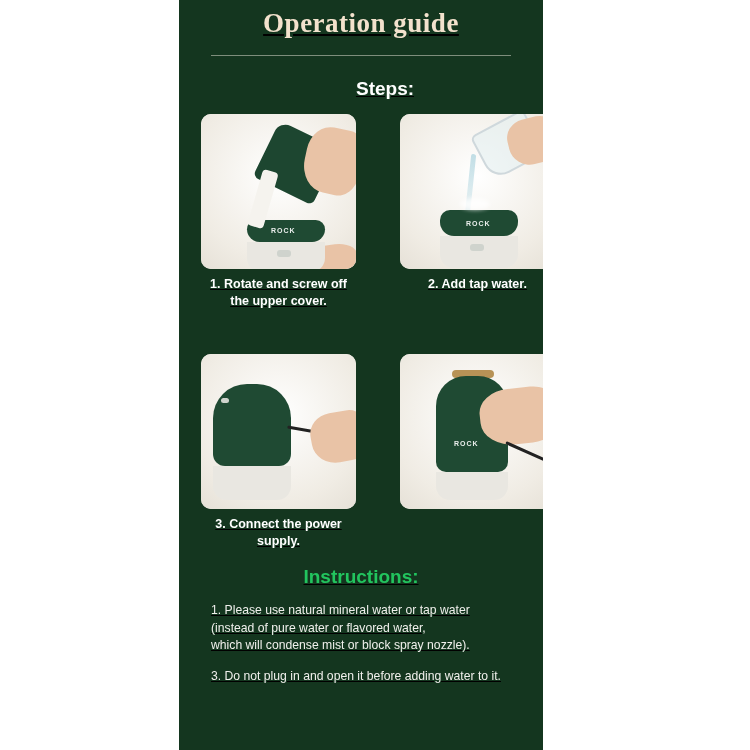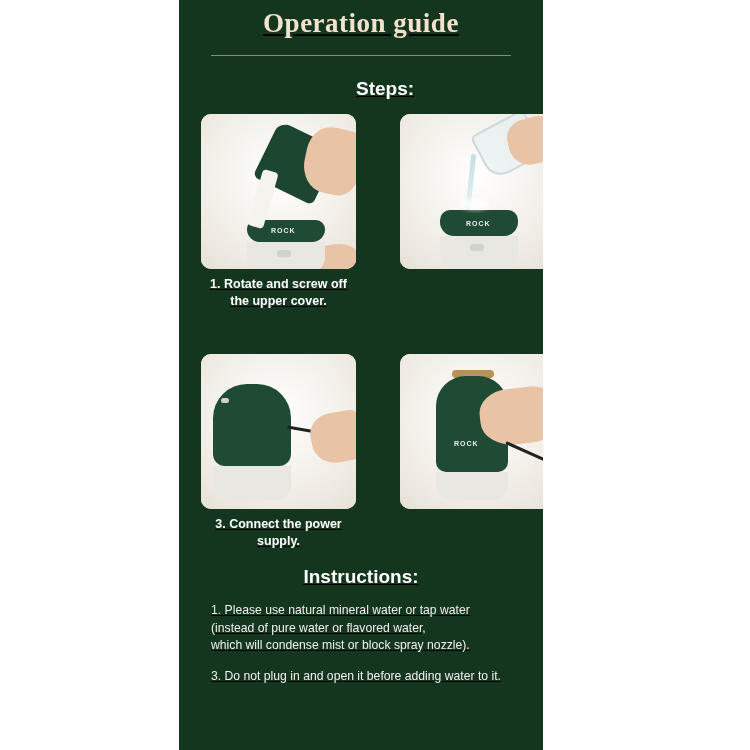--- a/index.html
+++ b/index.html
@@ -78,21 +78,21 @@
     text-align: center;
     color: #ffffff;
     font-size: 12.5px;
     font-weight: bold;
     line-height: 1.35;
     min-height: 34px;
   }
   .instructions-heading {
     margin: 16px 0 0 0;
     text-align: center;
-    color: #ffffff;
+    color: #22c55e;
     font-size: 19px;
     font-weight: bold;
   }
   .instructions {
     margin: 14px auto 0 auto;
     width: 300px;
   }
   .instr-item {
     color: #f0f0ec;
     font-size: 12.2px;
@@ -207,20 +207,21 @@
           <div class="bg-soft"></div>
           <div class="glass" style="left:78px; top:6px; width:56px; height:46px; transform:rotate(-28deg);"></div>
           <div class="hand" style="left:108px; top:4px; width:48px; height:46px; transform:rotate(-14deg);"></div>
           <div class="water" style="left:68px; top:40px; width:5px; height:62px; transform:rotate(6deg);"></div>
           <div class="body-main" style="left:40px; top:96px; width:78px; height:26px;"></div>
           <div class="body-light" style="left:40px; top:122px; width:78px; height:32px;"></div>
           <div class="brand" style="left:66px; top:106px;">ROCK</div>
           <div class="btn-dot" style="left:70px; top:130px; width:14px; height:7px;"></div>
           <div class="mist" style="left:60px; top:84px; width:30px; height:12px;"></div>
         </div>
+        <div class="caption">2. Add tap water.</div>
       </div>
 
       <div class="cell">
         <div class="photo">
           <div class="bg-soft"></div>
           <div class="body-main" style="left:12px; top:30px; width:78px; height:82px; border-radius:34px 34px 12px 12px;"></div>
           <div class="body-light" style="left:12px; top:112px; width:78px; height:34px;"></div>
           <div class="btn-dot" style="left:20px; top:44px; width:8px; height:5px;"></div>
           <div class="cable" style="left:86px; top:76px; width:52px; height:3px; transform:rotate(10deg);"></div>
           <div class="hand" style="left:110px; top:58px; width:56px; height:50px; transform:rotate(-10deg);"></div>

